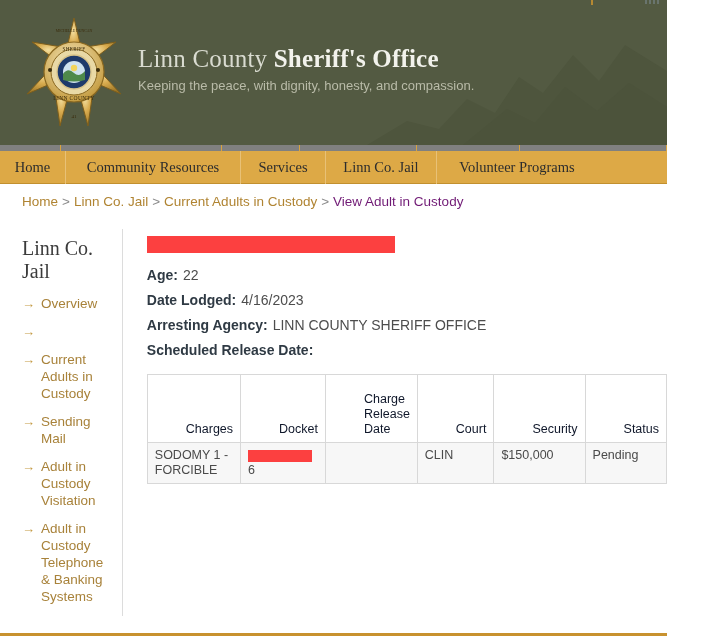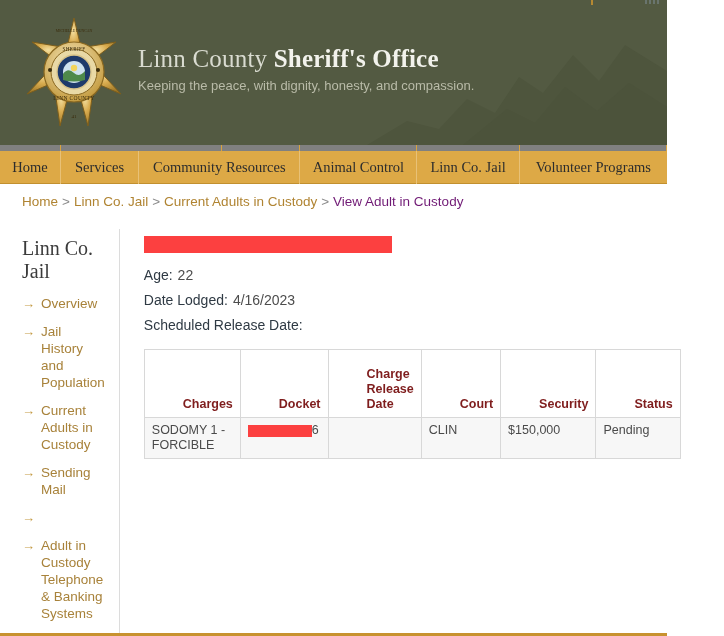--- a/index.html
+++ b/index.html
@@ -137,21 +137,21 @@
     width: 248px;
     margin: 7px 0 14px 0;
   }
 
   .detail-row {
     font-size: 14px;
     color: #3a3a3a;
     margin-bottom: 9px;
     white-space: nowrap;
   }
-  .detail-row .lbl { font-weight: 400; color: #2f3a44; }
+  .detail-row .lbl { font-weight: 700; color: #2f3a44; }
   .detail-row .val { font-weight: 400; color: #4d4d4d; margin-left: 5px; }
 
   
   .charges-table {
     border-collapse: collapse;
     margin-top: 16px;
     width: 496px;
     font-size: 12.5px;
     background: #fff;
   }
@@ -159,22 +159,22 @@
     border: 1px solid #d8d8d8;
     padding: 5px 7px;
     text-align: left;
     vertical-align: top;
     color: #4a4a4a;
     font-weight: 400;
     line-height: 15px;
   }
   .charges-table thead th {
     vertical-align: bottom;
-    font-weight: 700;
-    color: #7f1d1d;
+    font-weight: 400;
+    color: #0f172a;
     height: 68px;
     padding-left: 38px;
   }
   .charges-table tbody tr:nth-child(odd) td { background: #f7f7f7; }
   .charges-table tbody tr:nth-child(even) td { background: #ffffff; }
   .col-charges { width: 182px; }
   .col-docket  { width: 84px; }
   .col-crd     { width: 50px; }
   .col-court   { width: 44px; }
   .col-sec     { width: 70px; }
@@ -274,28 +274,25 @@
       <div style="width: 175px;"></div>
       <div style="width: 85px;"></div>
       <div style="width: 127px;"></div>
       <div style="width: 111px;"></div>
       <div style="width: 160px;"></div>
     </div>
   <div class="navbar" id="navbar">
       <div class="nav-item" style="width: 66px;">
         <span>Home</span>
       </div>
+      <div class="nav-item" style="width: 175px;">
+        <span>Community Resources</span>
+      </div>
       <div class="nav-item" style="width: 85px;">
         <span>Services</span>
-      </div>
-      <div class="nav-item" style="width: 175px;">
-        <span>Community Resources</span>
-      </div>
-      <div class="nav-item" style="width: 127px;">
-        <span>Animal Control</span>
       </div>
       <div class="nav-item" style="width: 111px;">
         <span>Linn Co. Jail</span>
       </div>
       <div class="nav-item" style="width: 160px; text-align: center;">
         <span>Volunteer Programs</span>
       </div>
     </div>
 
   <div class="breadcrumb" id="breadcrumb"><a href="#">Home</a><span class="sep">&gt;</span><a href="#">Linn Co. Jail</a><span class="sep">&gt;</span><a href="#">Current Adults in Custody</a><span class="sep">&gt;</span><span class="current">View Adult in Custody</span></div>
@@ -304,47 +301,48 @@
 
     <div class="sidebar">
       <h2>Linn Co. Jail</h2>
       <div id="sidebar-links">
           <div class="side-link">
             <span class="arw">→</span>
             <span class="txt">Overview</span>
           </div>
           <div class="side-link">
             <span class="arw">→</span>
-            <span class="txt">Jail History and Population</span>
           </div>
           <div class="side-link">
             <span class="arw">→</span>
             <span class="txt">Current Adults in Custody</span>
           </div>
           <div class="side-link">
             <span class="arw">→</span>
             <span class="txt">Sending Mail</span>
           </div>
           <div class="side-link">
             <span class="arw">→</span>
+            <span class="txt">Adult in Custody Visitation</span>
           </div>
           <div class="side-link">
             <span class="arw">→</span>
             <span class="txt">Adult in Custody Telephone &amp; Banking Systems</span>
           </div>
         </div>
     </div>
 
     <div class="content">
 
       <div class="redaction"></div>
 
       <div id="detail-fields">
           <div class="detail-row"><span class="lbl">Age:</span><span class="val">22</span></div>
           <div class="detail-row"><span class="lbl">Date Lodged:</span><span class="val">4/16/2023</span></div>
+          <div class="detail-row"><span class="lbl">Arresting Agency:</span><span class="val">LINN COUNTY SHERIFF OFFICE</span></div>
           <div class="detail-row"><span class="lbl">Scheduled Release Date:</span><span class="val"></span></div>
         </div>
 
       <table class="charges-table">
         <thead>
           <tr>
             <th class="col-charges">Charges</th>
             <th class="col-docket">Docket</th>
             <th class="col-crd">Charge Release Date</th>
             <th class="col-court">Court</th>

